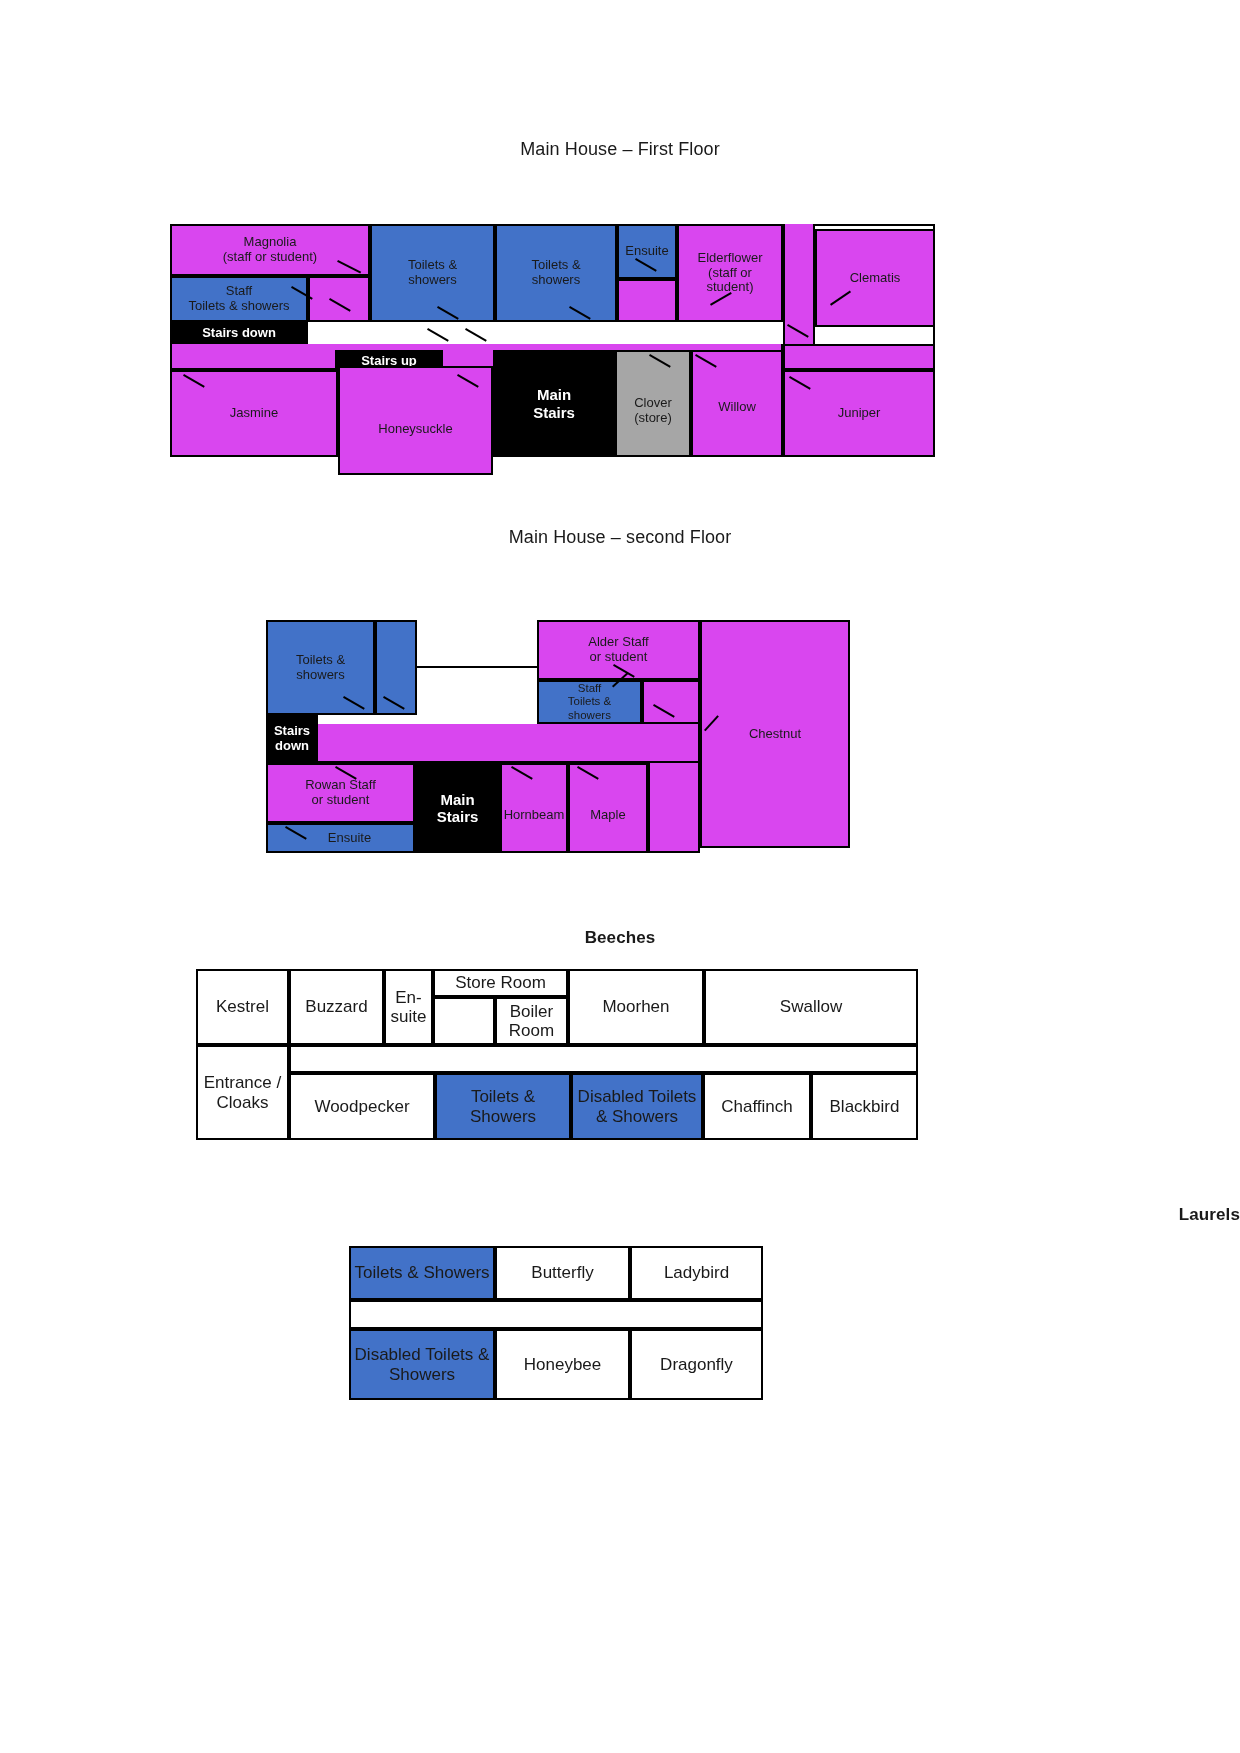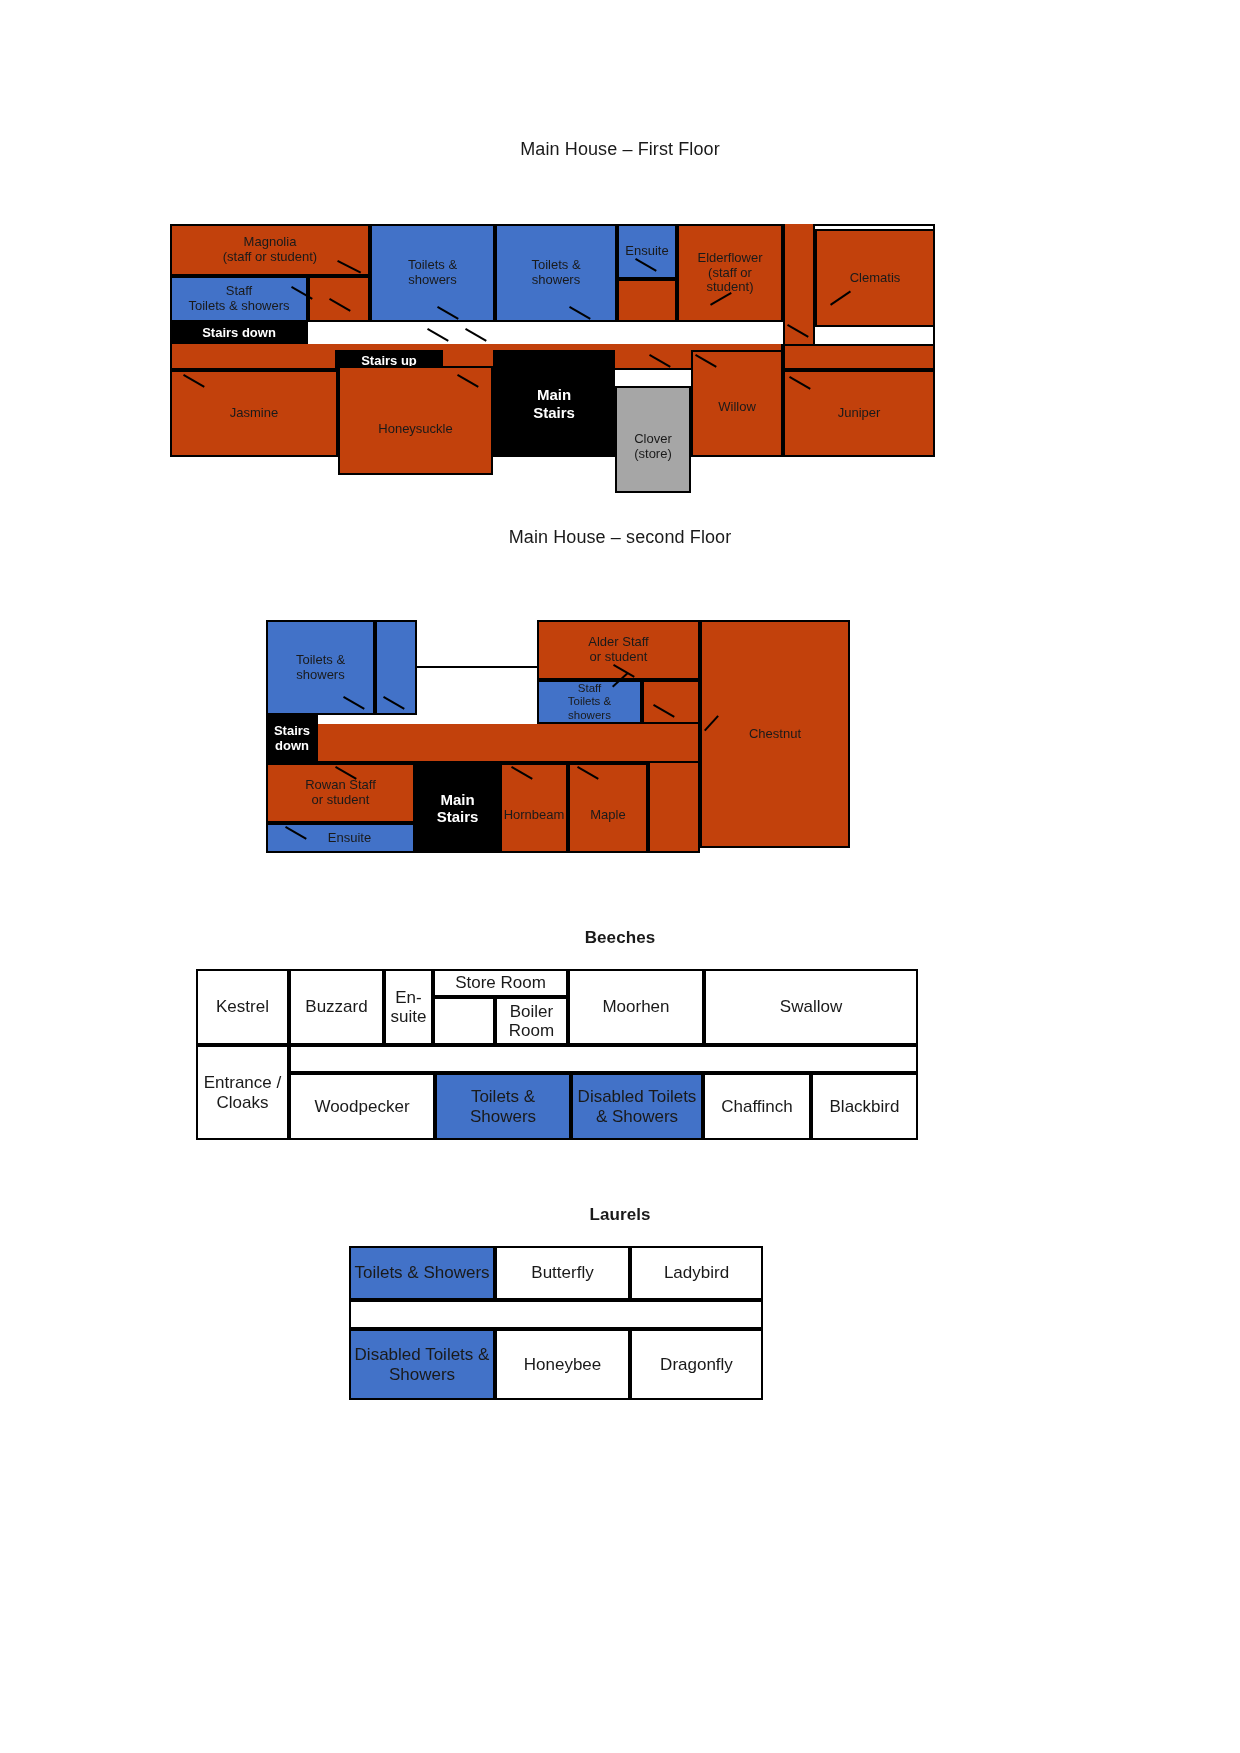--- a/index.html
+++ b/index.html
@@ -14,21 +14,21 @@
   .sec-title{
     position:absolute;width:100%;text-align:center;
     font-size:18px;color:#1a1a1a;letter-spacing:.1px;
   }
   .sec-title.bold{font-weight:bold;font-size:17px;}
 
   
   .plan{position:absolute;}
   .room{
     position:absolute;box-sizing:border-box;
-    border:2px solid #000;background:#c2410c;
+    border:2px solid #000;background:#d946ef;
     display:flex;align-items:center;justify-content:center;
     text-align:center;line-height:1.15;font-size:14px;color:#1a1a1a;
     overflow:hidden;
   }
   .room.blue{background:#4272C8;}
   .room.black{background:#000;color:#fff;font-weight:bold;}
   .room.grey{background:#A6A6A6;}
   .room.noborder{border:none;}
   .room span{display:block;padding:0 3px;}
   .lbl-sm{font-size:11.5px;}
@@ -137,21 +137,21 @@
       <span class="lbl-md" style="margin-top:18px;">Honeysuckle</span>
     </div>
 
     <div class="room black" style="left:323px;top:126px;width:122px;height:107px;">
       <span>
         <span class="lbl-lg">Main</span>
         <span class="lbl-lg">Stairs</span>
       </span>
     </div>
 
-    <div class="room grey" style="left:445px;top:126px;width:76px;height:107px;margin-top:36px;">
+    <div class="room grey" style="left:445px;top:126px;width:76px;height:107px;">
       <span style="margin-top:14px;">
         <span class="lbl-md">Clover</span>
         <span class="lbl-md">(store)</span>
       </span>
     </div>
 
     <div class="room" style="left:521px;top:126px;width:92px;height:107px;">
       <span class="lbl-md" style="margin-top:8px;">Willow</span>
     </div>
 
@@ -367,21 +367,21 @@
       </span>
     </div>
     <div class="cell" style="left:507px;top:104px;width:108px;height:67px;">
       <span>Chaffinch</span>
     </div>
     <div class="cell" style="left:615px;top:104px;width:107px;height:67px;">
       <span>Blackbird</span>
     </div>
   </div>
 
-  <div class="sec-title bold" style="top:1205px;left:0;">Laurels</div>
+  <div class="sec-title bold" style="top:1205px;left:0;text-align:right;">Laurels</div>
 
   <div class="tbl" style="left:349px;top:1246px;width:414px;height:154px;">
 
     <div class="cell blue" style="left:0;top:0;width:146px;height:54px;">
       <span>
         <span>Toilets &amp;</span>
         <span>Showers</span>
       </span>
     </div>
     <div class="cell" style="left:146px;top:0;width:135px;height:54px;">

